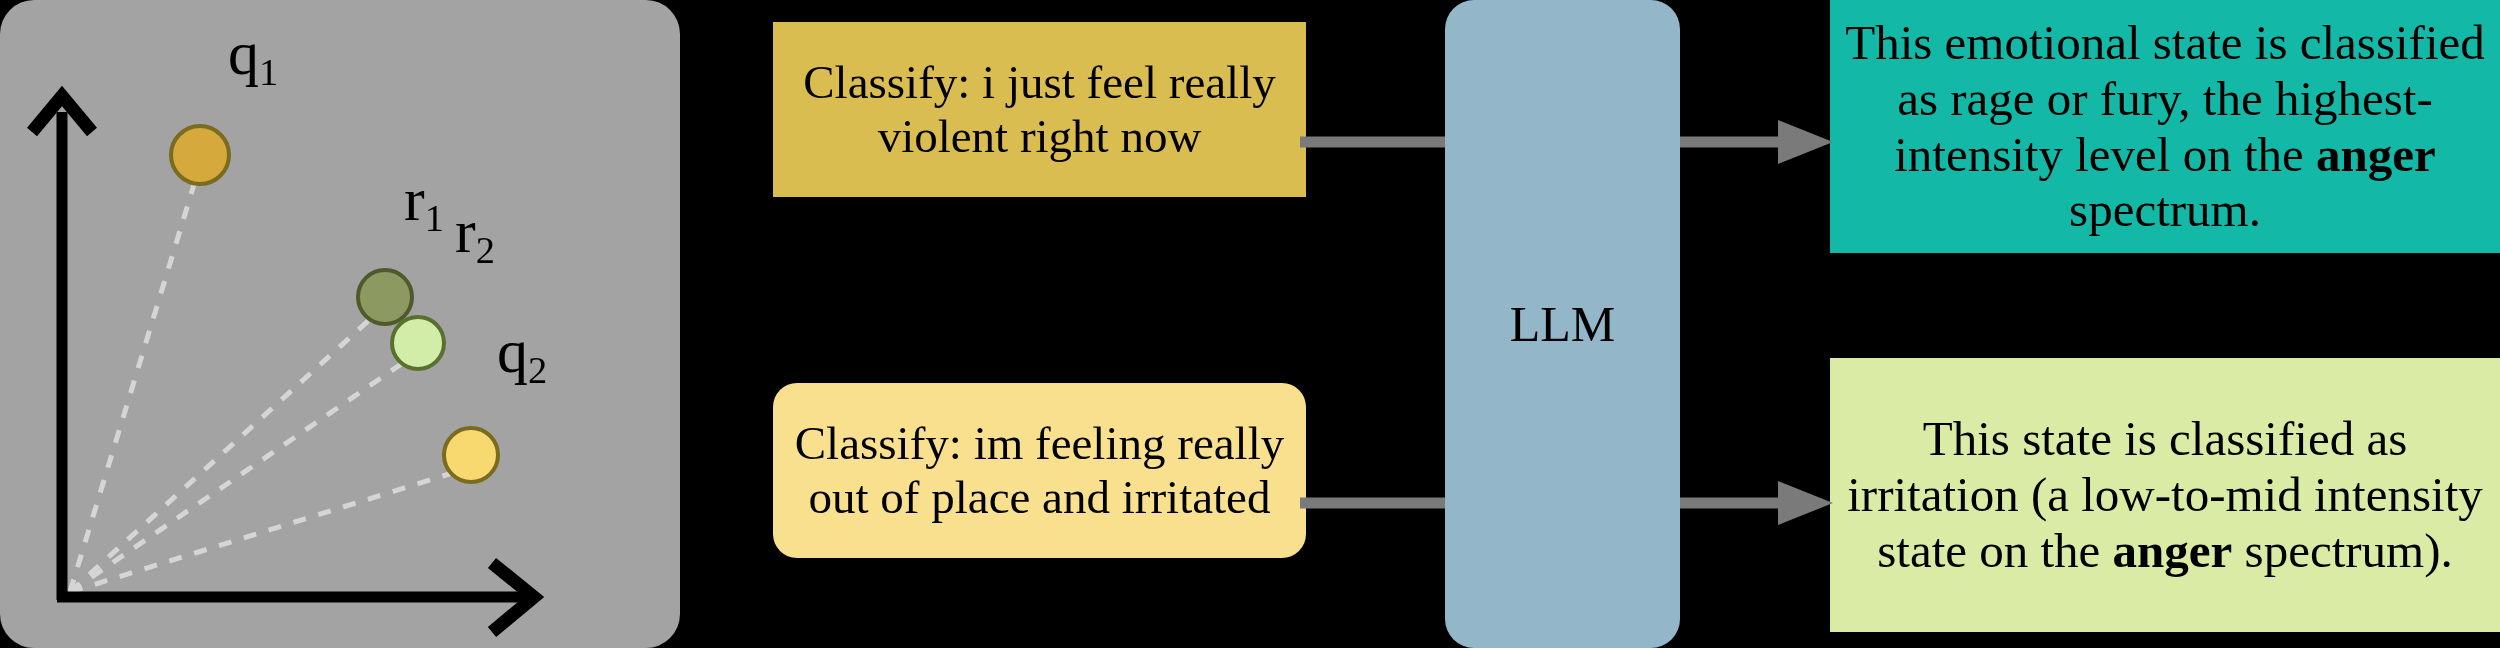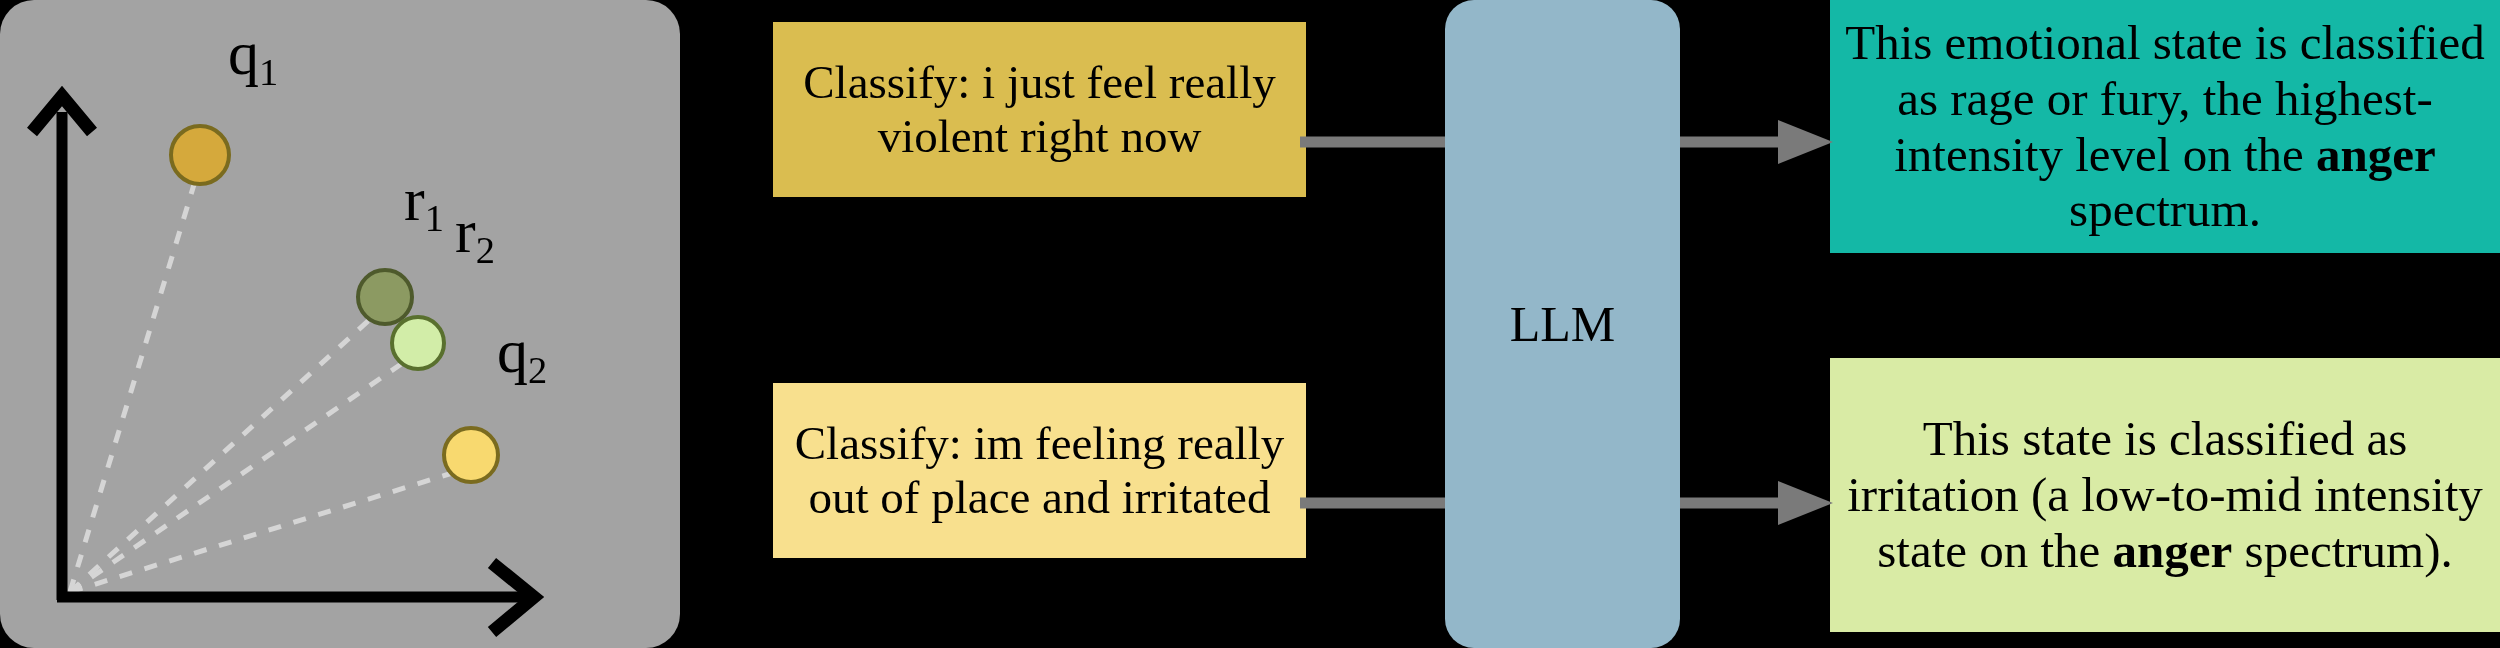--- a/index.html
+++ b/index.html
@@ -65,20 +65,21 @@
     left: 773px;  top: 22px;  width: 533px; height: 175px;
     background: #dabd50;
     font-size: 47px;
     padding: 0 14px;
   }
   #prompt-box-2 {
     left: 773px;  top: 383px; width: 533px; height: 175px;
     background: #f8e08e;
     font-size: 47px;
     padding: 0 0;
+    border-radius: 24px;
   }
 
   #llm-box {
     left: 1445px; top: 0px;  width: 235px; height: 648px;
     background: #93b7c9;
     border-radius: 29px;
     font-size: 50px;
     z-index: 3;
   }
 

